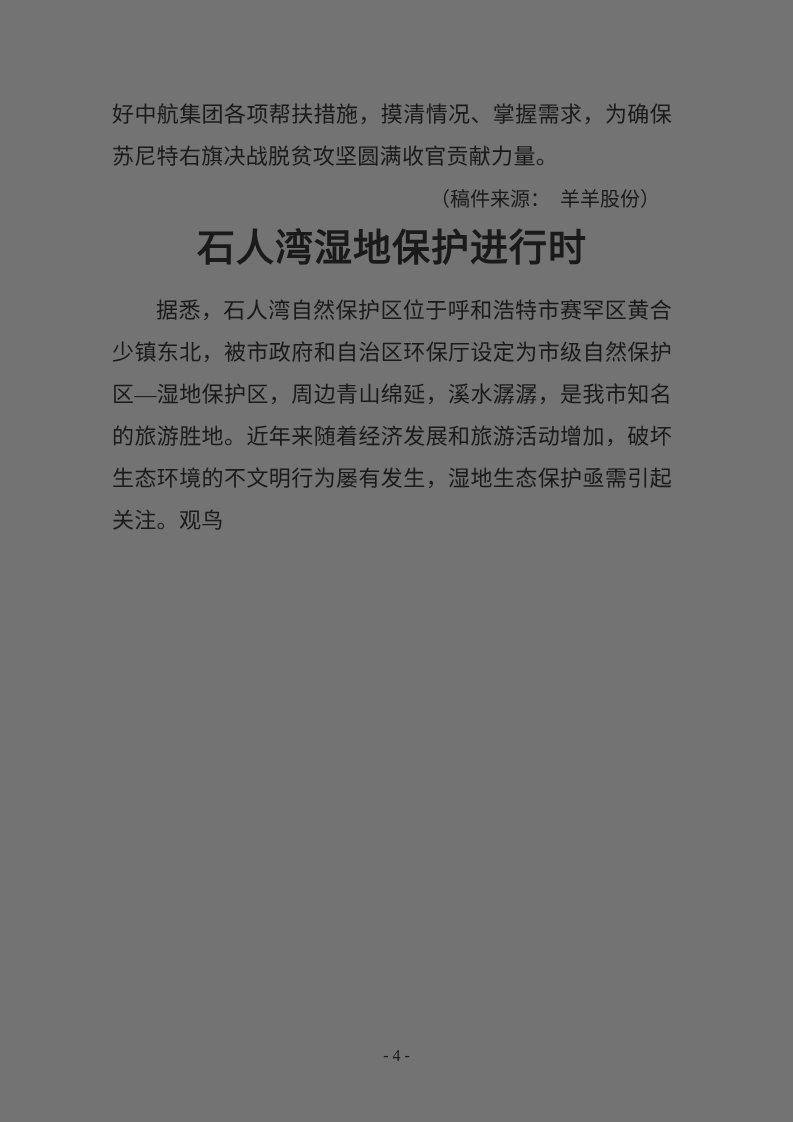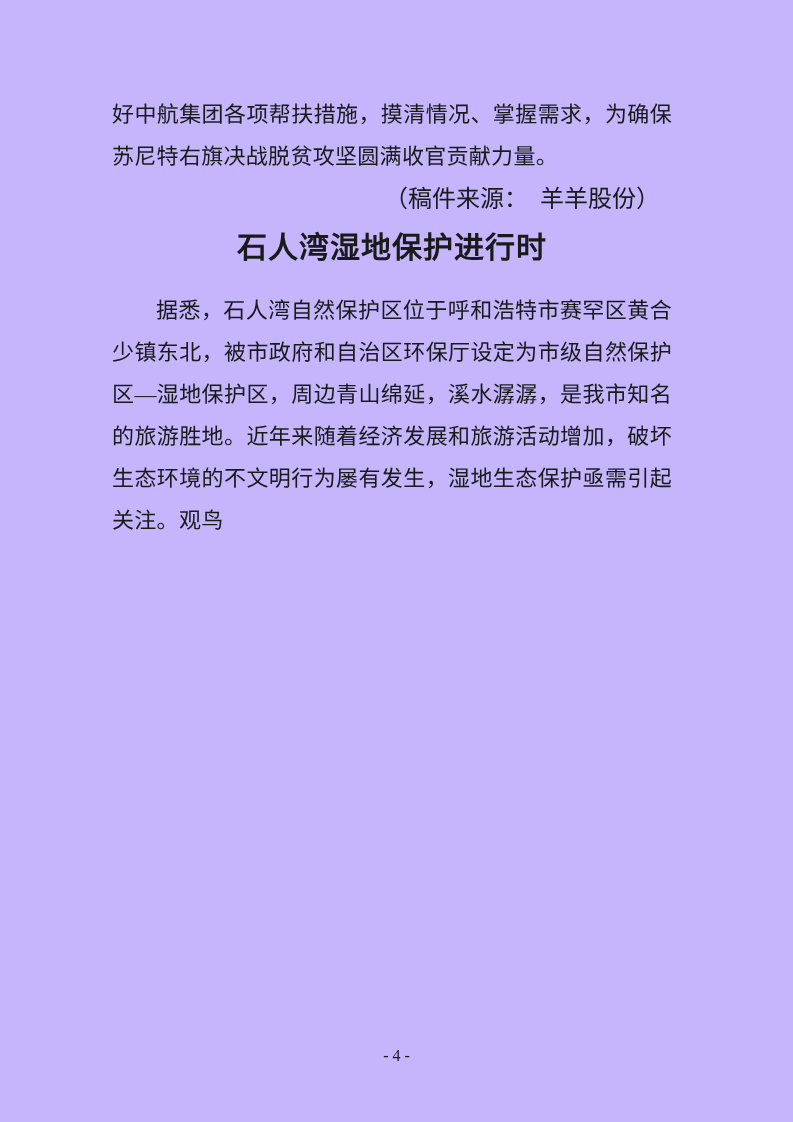--- a/index.html
+++ b/index.html
@@ -4,21 +4,21 @@
 <style>
   html, body {
     margin: 0;
     padding: 0;
     background: #ffffff;
   }
   .page {
     position: relative;
     width: 793px;
     height: 1122px;
-    background: #c4b5fd;
+    background: #737373;
     color: #1a1a1a;
     font-family: "Liberation Serif", "DejaVu Serif", serif;
     overflow: hidden;
   }
   .content {
     position: absolute;
     left: 112px;
     top: 94px;
     width: 560px;
   }
@@ -29,27 +29,27 @@
     text-align: justify;
     text-justify: inter-ideograph;
     letter-spacing: 0.3px;
   }
   p.body-text.indent {
     text-indent: 2em;
   }
   p.source-line {
     margin: 0;
     padding-right: 12px;
-    font-size: 24px;
+    font-size: 20px;
     line-height: 42px;
     text-align: right;
   }
   h1.article-title {
     margin: 0 0 14px 0;
-    font-size: 30px;
+    font-size: 38px;
     line-height: 56px;
     font-weight: bold;
     text-align: center;
     letter-spacing: 1px;
   }
   .page-footer {
     position: absolute;
     left: 0;
     right: 0;
     top: 1044px;

